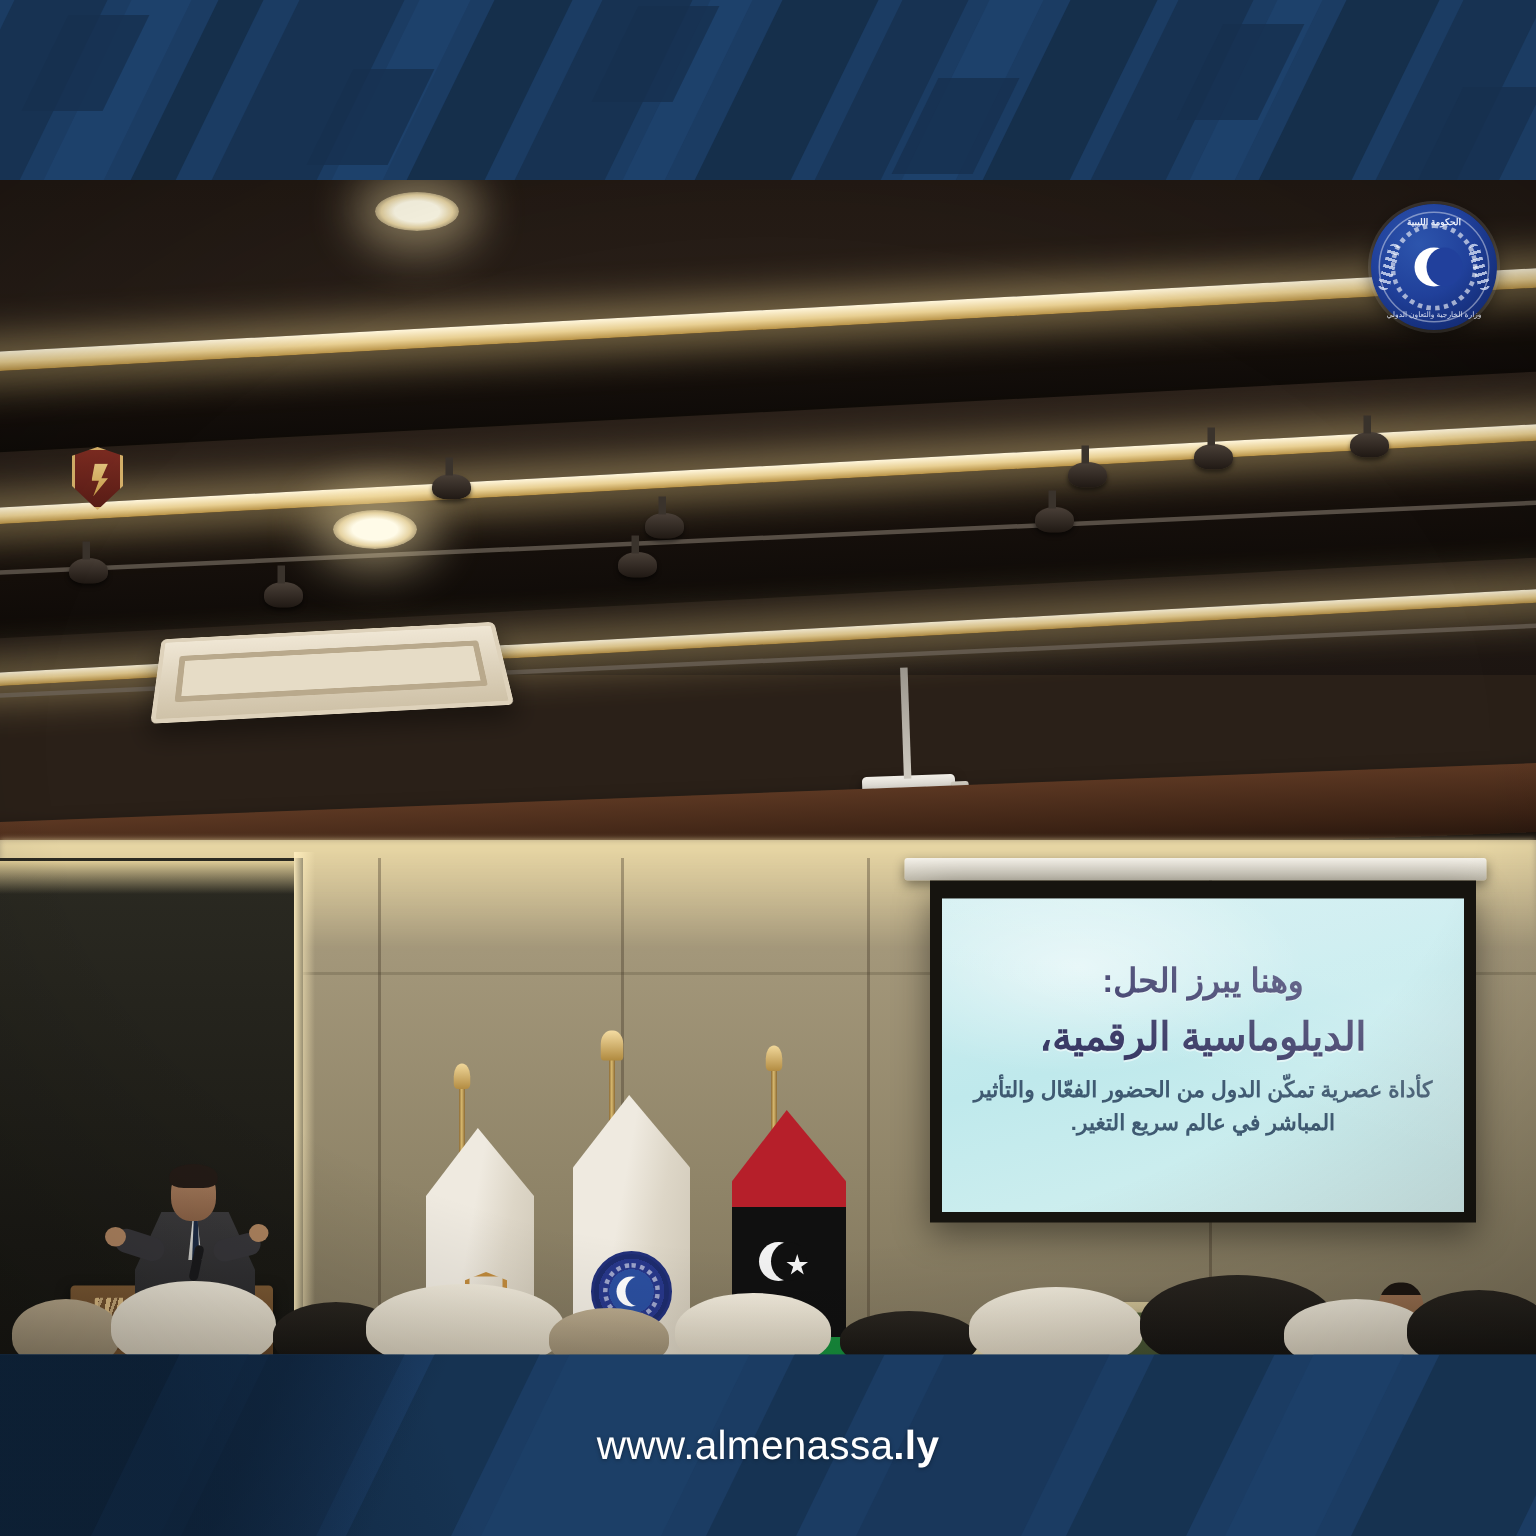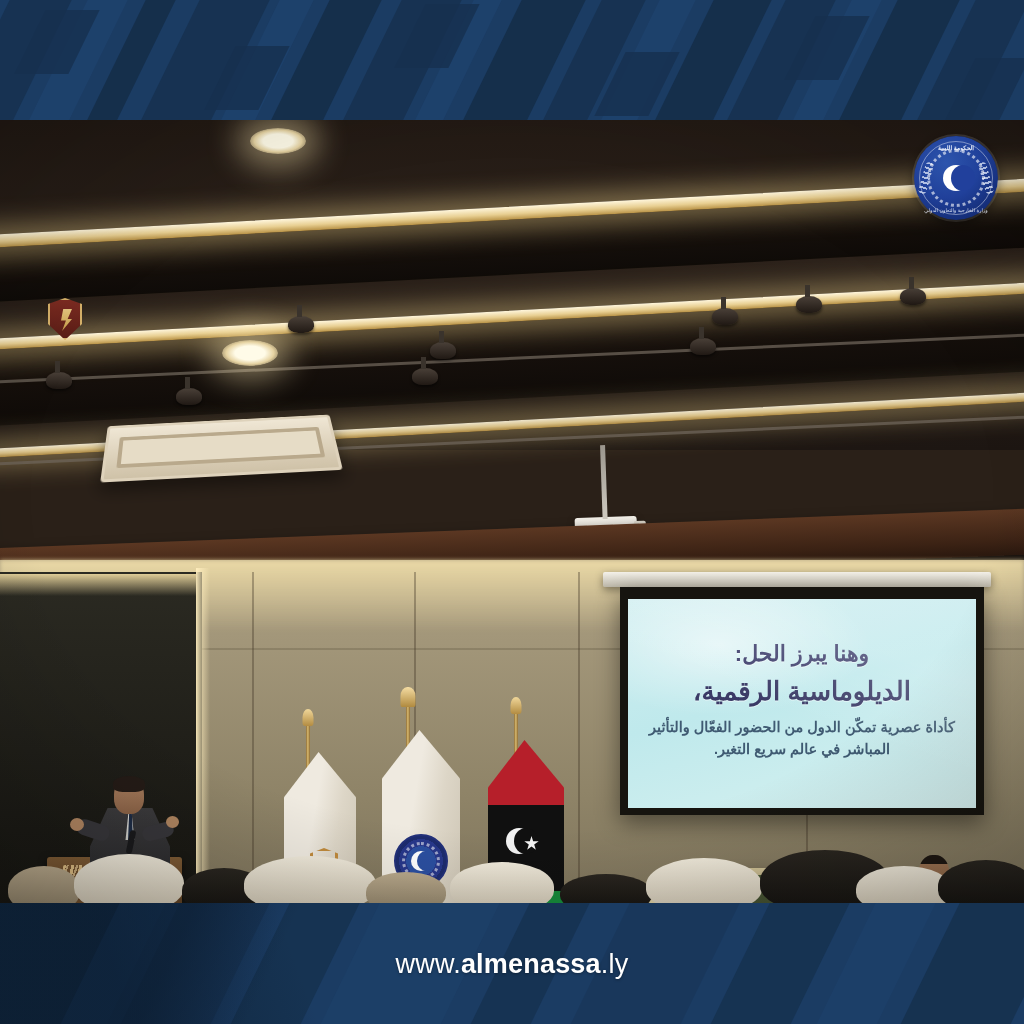--- a/index.html
+++ b/index.html
@@ -42,22 +42,22 @@
     position:absolute;left:0;right:0;top:50%;
     transform:translateY(-50%);
     text-align:center;
     color:#ffffff;
     font-size:27px;
     letter-spacing:.2px;
     white-space:nowrap;
     text-shadow:0 1px 3px rgba(0,0,0,.35);
   }
   .url .w{font-weight:400;}
-  .url .dom{font-weight:700;}
-  .url .tld{font-weight:400;}
+  .url .dom{font-weight:400;}
+  .url .tld{font-weight:700;}
 
   
   .photo{
     position:absolute;left:0;top:120px;width:1024px;height:784px;
     overflow:hidden;
     background:#2a2018;
   }
 
   
   .ceiling{

